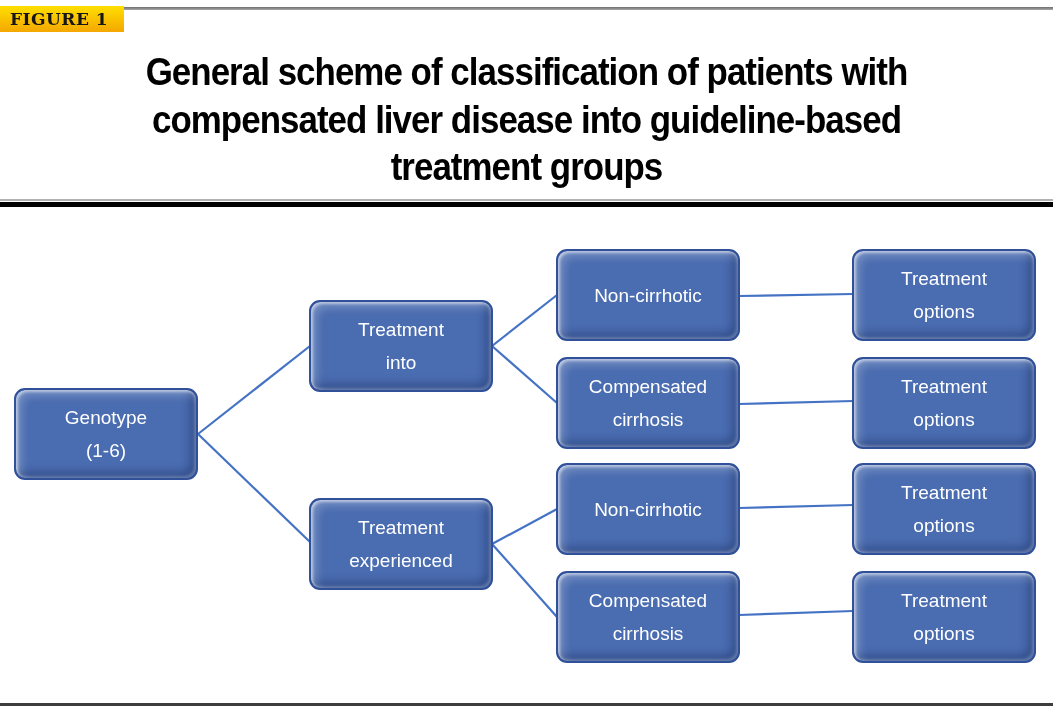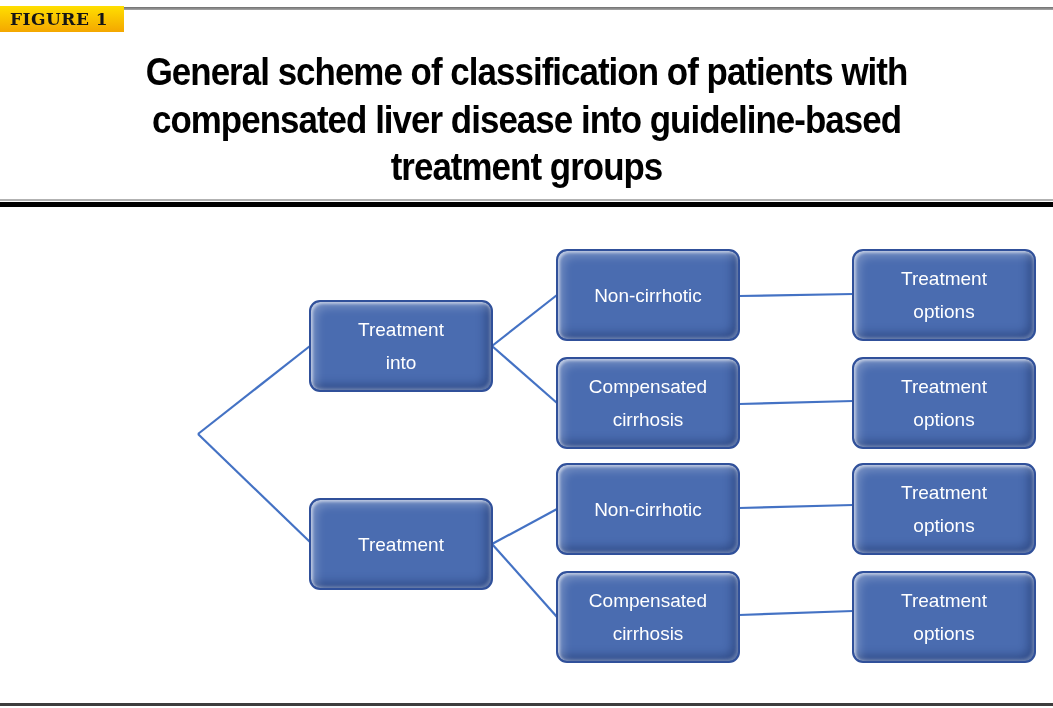--- a/index.html
+++ b/index.html
@@ -146,28 +146,33 @@
     <line x1="492" y1="346" x2="557" y2="295"></line>
     <line x1="492" y1="346" x2="557" y2="403"></line>
     <line x1="492" y1="544" x2="557" y2="509"></line>
     <line x1="492" y1="544" x2="557" y2="617"></line>
     <line x1="739" y1="296" x2="853" y2="294"></line>
     <line x1="739" y1="404" x2="853" y2="401"></line>
     <line x1="739" y1="508" x2="853" y2="505"></line>
     <line x1="739" y1="615" x2="853" y2="611"></line>
   </svg>
 
+  <div class="node" id="n-genotype">
+    <span class="line">Genotype</span>
+    <span class="line">(1-6)</span>
+  </div>
 
   <div class="node" id="n-naive">
     <span class="line">Treatment</span>
     <span class="line">into</span>
   </div>
 
   <div class="node" id="n-exp">
     <span class="line">Treatment</span>
+    <span class="line">experienced</span>
   </div>
 
   <div class="node" id="n-r1">
     <span class="line">Non-cirrhotic</span>
     <span class="line"></span>
   </div>
 
   <div class="node" id="n-r2">
     <span class="line">Compensated</span>
     <span class="line">cirrhosis</span>

